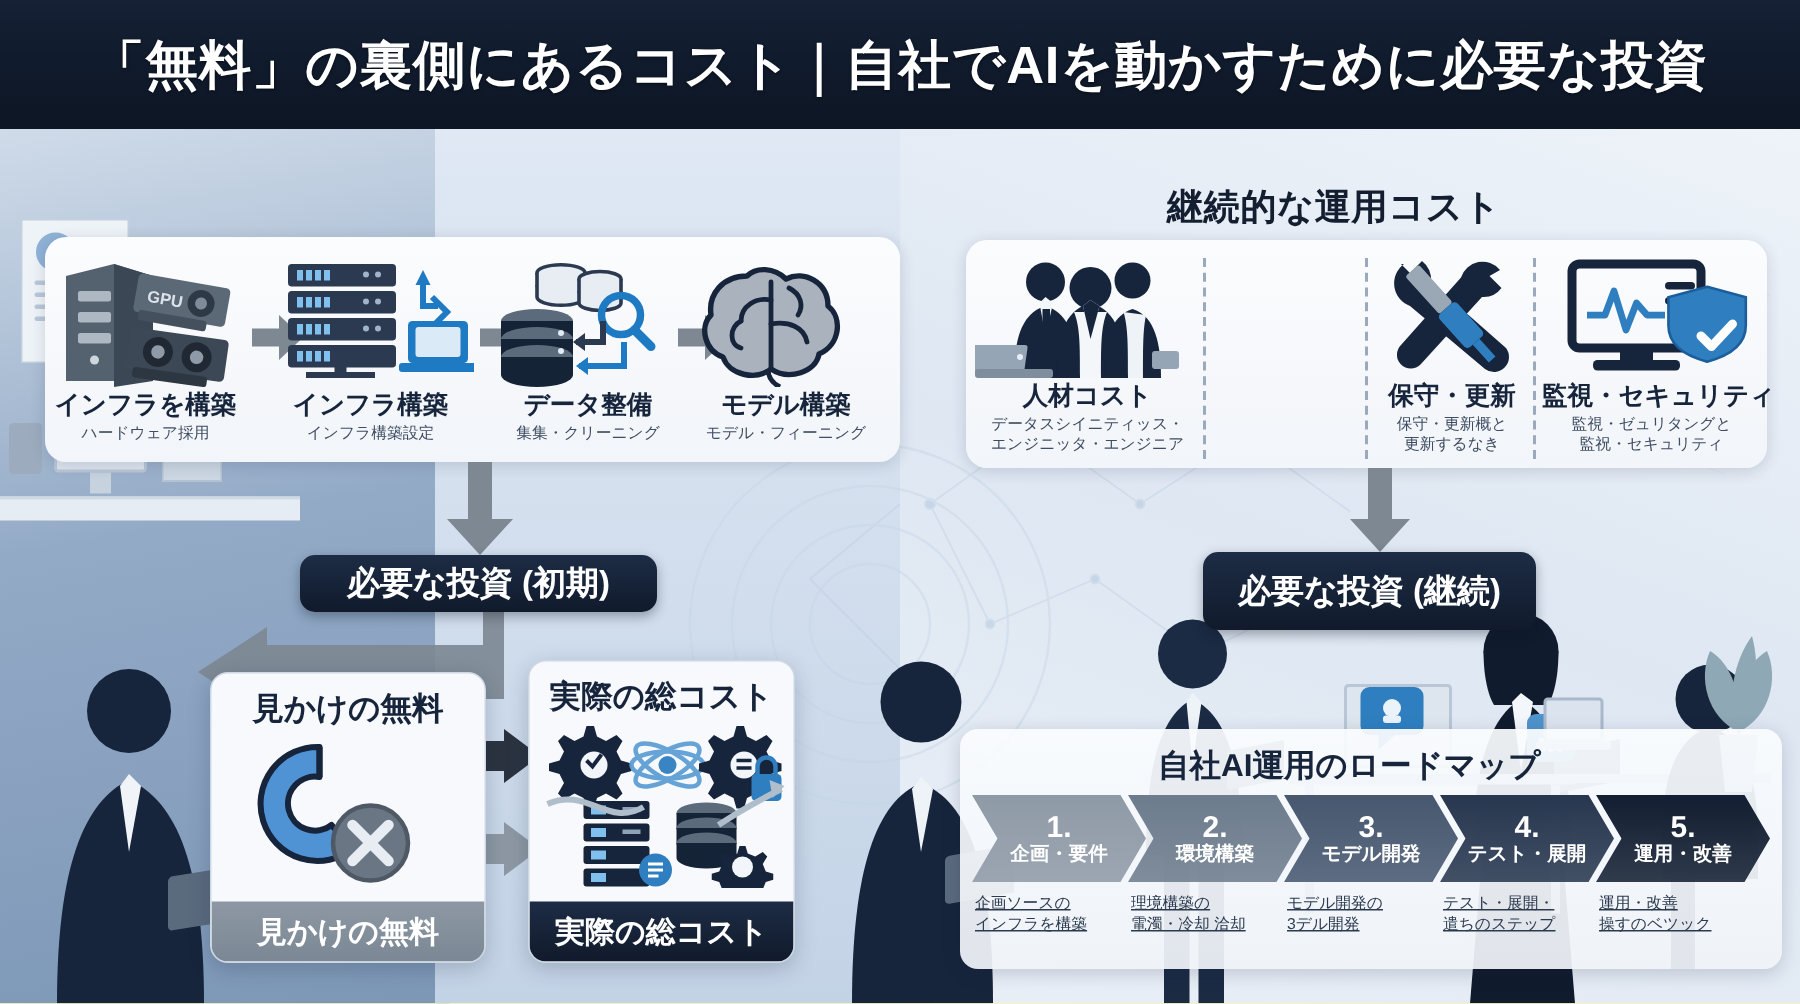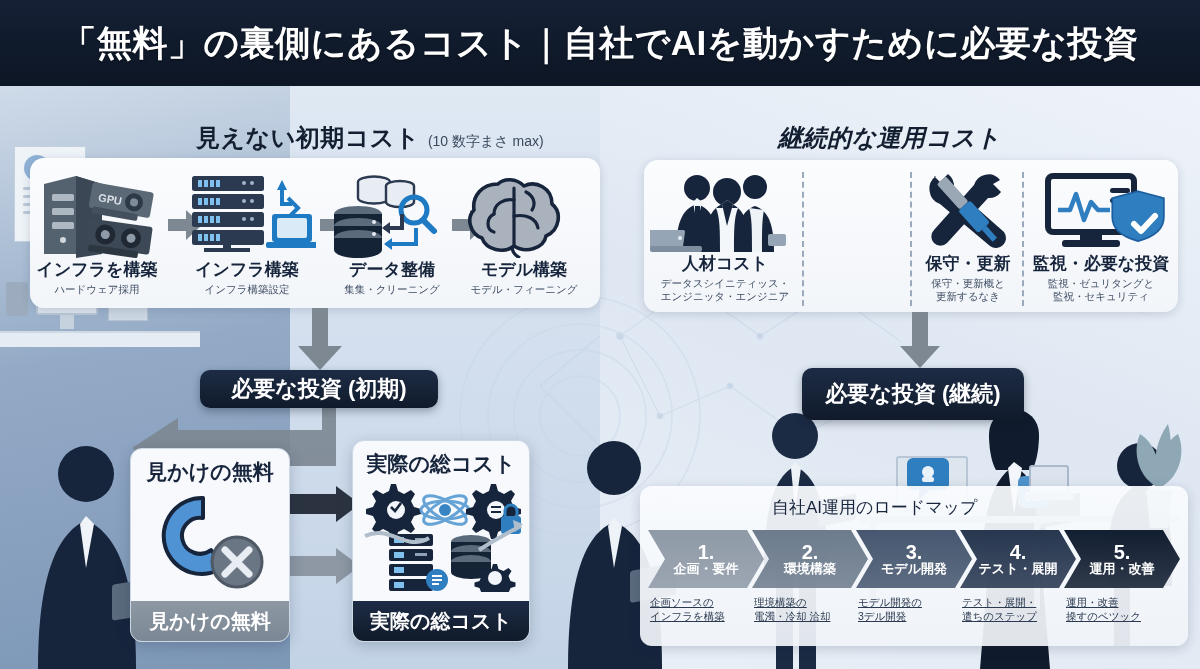--- a/index.html
+++ b/index.html
@@ -94,21 +94,21 @@
   .card .cap { font-size:21px; font-weight:700; color:#16243c; text-align:center; padding-top:9px; white-space:nowrap; }
   .card .body { position:relative; height:calc(100% - 76px); }
   .card .foot { position:absolute; left:0; bottom:0; width:100%; height:40px;
     display:flex; align-items:center; justify-content:center;
     font-size:20px; font-weight:700; color:#ffffff; white-space:nowrap; }
   .foot-gray { background:linear-gradient(180deg,#8d98a4 0%, #7c8795 100%); }
   .foot-navy { background:linear-gradient(180deg,#1d2c45 0%, #101a2b 100%); }
 
   
   #roadmap { position:absolute; z-index:16; }
-  #roadmap .rm-title { font-size:17px; font-weight:400; color:#16243c; white-space:nowrap; }
+  #roadmap .rm-title { font-size:21px; font-weight:700; color:#16243c; white-space:nowrap; }
   .chevrow { position:relative; height:58px; }
   .chev {
     position:absolute; top:0; height:58px; color:#fff; text-align:center;
     clip-path: polygon(0 0, calc(100% - 17px) 0, 100% 50%, calc(100% - 17px) 100%, 0 100%, 17px 50%);
     display:flex; flex-direction:column; align-items:center; justify-content:center; gap:0px;
   }
   .chev .num { font-size:20px; font-weight:700; line-height:1; }
   .chev .nm { font-size:13px; font-weight:700; line-height:1.1; white-space:nowrap; }
   .rmcap { position:absolute; text-align:left; font-size:10.5px; color:#2b3a4f; line-height:1.3; white-space:nowrap;text-decoration:underline; }
 
@@ -244,24 +244,20 @@
     <svg class="prop" style="left:1120px; top:330px;" width="78" height="130" viewBox="0 0 78 130">
       <g fill="#8fa8b6">
         <path d="M39 72 C18 62 12 36 20 18 C34 26 42 48 39 72Z"></path>
         <path d="M39 72 C60 62 66 36 58 18 C44 26 36 48 39 72Z"></path>
         <path d="M39 74 C30 52 36 24 48 8 C54 30 50 58 39 74Z"></path>
       </g>
       <path d="M26 74 L52 74 L48 112 L30 112 Z" fill="#aab9c8"></path>
     </svg>
   </div>
 
-  <div class="sect-head" style="left:196px; top:122px;">
-    <span class="big">見えない初期コスト</span>
-    <span class="sub">(10 数字まさ max)</span>
-  </div>
 
   <div class="panel" style="left:30px; top:158px; width:570px; height:150px;"></div>
 
   <div class="stageitem" style="left:32px; top:170px; width:130px;">
     <svg class="icon" width="130" height="88" viewBox="0 0 130 88">
       <path d="M12 14 L44 6 L70 14 L70 84 L12 84 Z" fill="#54616f"></path>
       <path d="M44 6 L70 14 L70 84 L44 88 Z" fill="#3b4754"></path>
       <g fill="#aeb8c2">
         <rect x="20" y="24" width="22" height="7" rx="1.5"></rect>
           <rect x="20" y="38" width="22" height="7" rx="1.5"></rect>
@@ -401,21 +397,21 @@
   </svg>
 
   <div class="badge" style="left:200px; top:370px; width:238px; height:38px;">
     <span>必要な投資 (初期)</span>
   </div>
 
   <svg class="funnel" style="left:126px; top:408px;" width="220" height="80" viewBox="0 0 220 80">
     <path d="M196 0 L196 22 L52 22 L52 10 L6 40 L52 70 L52 58 L210 58 L210 0 Z" fill="#7d8893" opacity=".92"></path>
   </svg>
 
-  <div class="card" style="left:130px; top:448px; width:160px; height:194px;">
+  <div class="card" style="left:140px; top:448px; width:184px; height:194px;">
     <div class="cap">見かけの無料</div>
     <div class="body">
       <svg style="position:absolute; left:20px; top:6px;" width="122" height="100" viewBox="0 0 122 100">
         <path d="M52 6 A38 38 0 1 0 74 74 L60 58 A18 18 0 1 1 52 26 Z" fill="#4f93d4" stroke="#16243c" stroke-width="4" stroke-linejoin="round"></path>
         <path d="M52 26 L52 6" stroke="#16243c" stroke-width="4"></path>
         <circle cx="86" cy="70" r="25" fill="#6b7684" stroke="#4e5965" stroke-width="3"></circle>
         <path d="M74 58 L98 82 M98 58 L74 82" stroke="#e8edf3" stroke-width="7" stroke-linecap="round"></path>
       </svg>
     </div>
     <div class="foot foot-gray">見かけの無料</div>
@@ -481,21 +477,21 @@
         <circle cx="76" cy="100" r="11" fill="#2f7fc0"></circle>
         <path d="M71 96 h10 M71 100 h10 M71 104 h7" stroke="#fff" stroke-width="2"></path>
         <path d="M4 56 C30 44 44 72 68 58" stroke="#b0bdcb" stroke-width="4" fill="none"></path>
         <path d="M118 70 C136 58 148 52 160 46" stroke="#b0bdcb" stroke-width="4" fill="none"></path>
         <path d="M152 40 L162 44 L154 52 Z" fill="#b0bdcb"></path>
       </svg>
     </div>
     <div class="foot foot-navy">実際の総コスト</div>
   </div>
 
-  <div class="sect-head" style="left:778px; top:122px;font-style:italic;">
+  <div class="sect-head" style="left:778px; top:122px;">
     <span class="big">継続的な運用コスト</span>
   </div>
 
   <div class="panel" style="left:644px; top:160px; width:534px; height:152px;"></div>
 
   <div class="stageitem" style="left:650px; top:168px; width:150px;">
     <svg class="icon" width="150" height="84" viewBox="0 0 150 84">
       <g fill="#16243c">
         <circle cx="47" cy="20" r="13"></circle>
         <path d="M26 84 C26 52 34 40 47 36 C60 40 68 52 68 84 Z"></path>
@@ -554,21 +550,21 @@
       <rect x="52" y="66" width="22" height="8" fill="#16243c"></rect>
       <rect x="34" y="72" width="58" height="7" rx="3" fill="#16243c"></rect>
       <path d="M30 42 L42 42 L48 26 L56 52 L63 34 L70 42 L82 42" stroke="#2f7fc0" stroke-width="4.5" fill="none" stroke-linejoin="round"></path>
       <g fill="#16243c">
           <rect x="82" y="20" width="20" height="5" rx="2.5"></rect>
           <rect x="82" y="30" width="20" height="5" rx="2.5"></rect>
         </g>
       <path d="M108 28 L138 36 L138 58 C138 74 123 82 108 86 C93 82 78 74 78 58 L78 36 Z" transform="translate(0,-6) scale(0.86) translate(20,6)" fill="#2f7fc0" stroke="#1b5e9e" stroke-width="2"></path>
       <path d="M106 56 L113 63 L127 48" stroke="#ffffff" stroke-width="6" fill="none" stroke-linecap="round" stroke-linejoin="round"></path>
     </svg>
-    <div class="lab">監視・必要な投資</div>
+    <div class="lab">監視・セキュリティ</div>
     <div class="sublab">監視・ゼュリタングと</div>
     <div class="sublab" style="margin-top:0;">監祝・セキュリティ</div>
   </div>
 
   <svg class="funnel" style="left:884px; top:312px;" width="72" height="56" viewBox="0 0 72 56">
     <path d="M28 0 H44 V34 H56 L36 56 L16 34 H28 Z" fill="#7d8893"></path>
   </svg>
 
   <div class="badge" style="left:802px; top:368px; width:222px; height:52px;">
     <span>必要な投資 (継続)</span>

